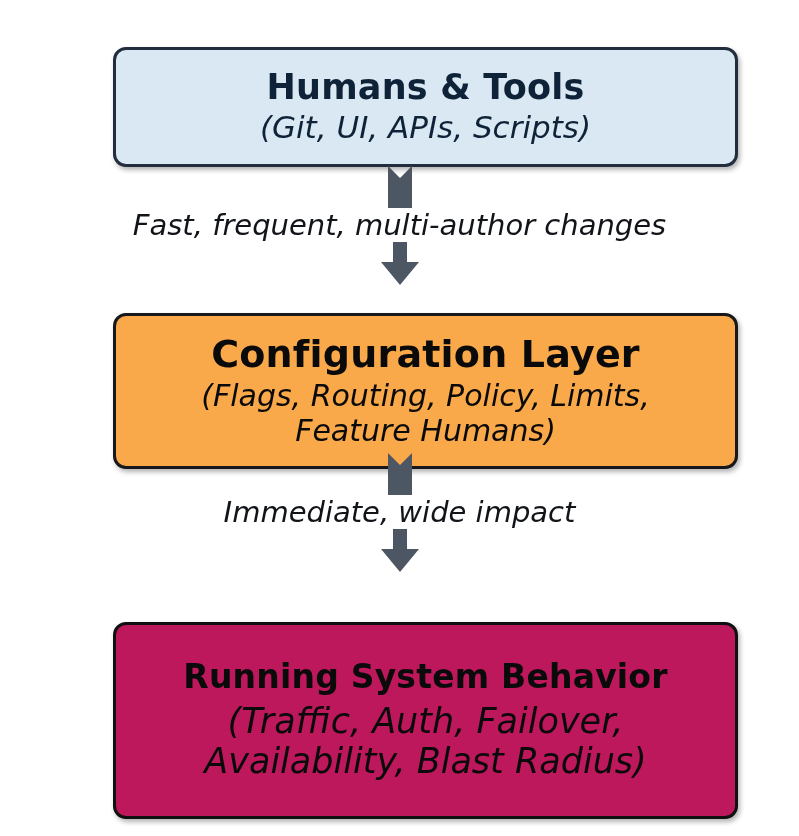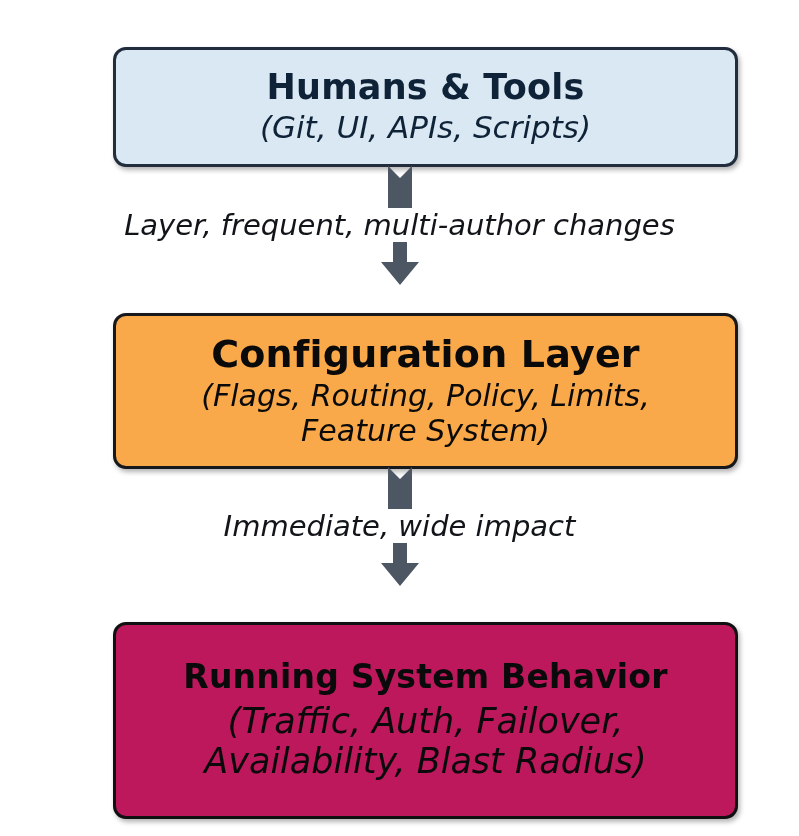--- a/index.html
+++ b/index.html
@@ -83,21 +83,21 @@
   
   .connector {
     position: absolute;
     left: 0;
     width: 799px;
     display: flex;
     flex-direction: column;
     align-items: center;
   }
   #connector-1 { top: 166px; }
-  #connector-2 { top: 467px; }
+  #connector-2 { top: 453px; }
 
   .conn-stub { display: block; }
   .conn-head { display: block; }
 
   .edge-label {
     font-size: 29px;
     font-style: italic;
     color: #111418;
     line-height: 1;
     white-space: nowrap;
@@ -113,30 +113,30 @@
     <div class="node-title">Humans &amp; Tools</div>
     <div class="node-sub">(Git, UI, APIs, Scripts)</div>
   </div>
 
   <div class="connector" id="connector-1">
     <svg class="conn-stub" width="40" height="42" viewBox="0 0 40 42">
       <path d="M8,0 L32,0 L32,42 L8,42 Z M8,0 L20,13 L32,0 Z" fill="#4d5663"></path>
       <path d="M8,0 L20,13 L32,0 Z" fill="#ffffff" opacity="0"></path>
       <path d="M8,0 L20,12 L32,0 L32,42 L8,42 Z" fill="#4d5663"></path>
     </svg>
-    <div class="edge-label">Layer, frequent, multi-author changes</div>
+    <div class="edge-label">Fast, frequent, multi-author changes</div>
     <svg class="conn-head" width="44" height="44" viewBox="0 0 44 44">
       <path d="M15,0 L29,0 L29,20 L41,20 L22,43 L3,20 L15,20 Z" fill="#4d5663"></path>
     </svg>
   </div>
 
   <div class="node" id="node-config">
     <div class="node-title">Configuration Layer</div>
     <div class="node-sub">(Flags, Routing, Policy, Limits,</div>
-    <div class="node-sub">Feature System)</div>
+    <div class="node-sub">Feature Humans)</div>
   </div>
 
   <div class="connector" id="connector-2">
     <svg class="conn-stub" width="40" height="42" viewBox="0 0 40 42">
       <path d="M8,0 L20,12 L32,0 L32,42 L8,42 Z" fill="#4d5663"></path>
     </svg>
     <div class="edge-label">Immediate, wide impact</div>
     <svg class="conn-head" width="44" height="44" viewBox="0 0 44 44">
       <path d="M15,0 L29,0 L29,20 L41,20 L22,43 L3,20 L15,20 Z" fill="#4d5663"></path>
     </svg>

